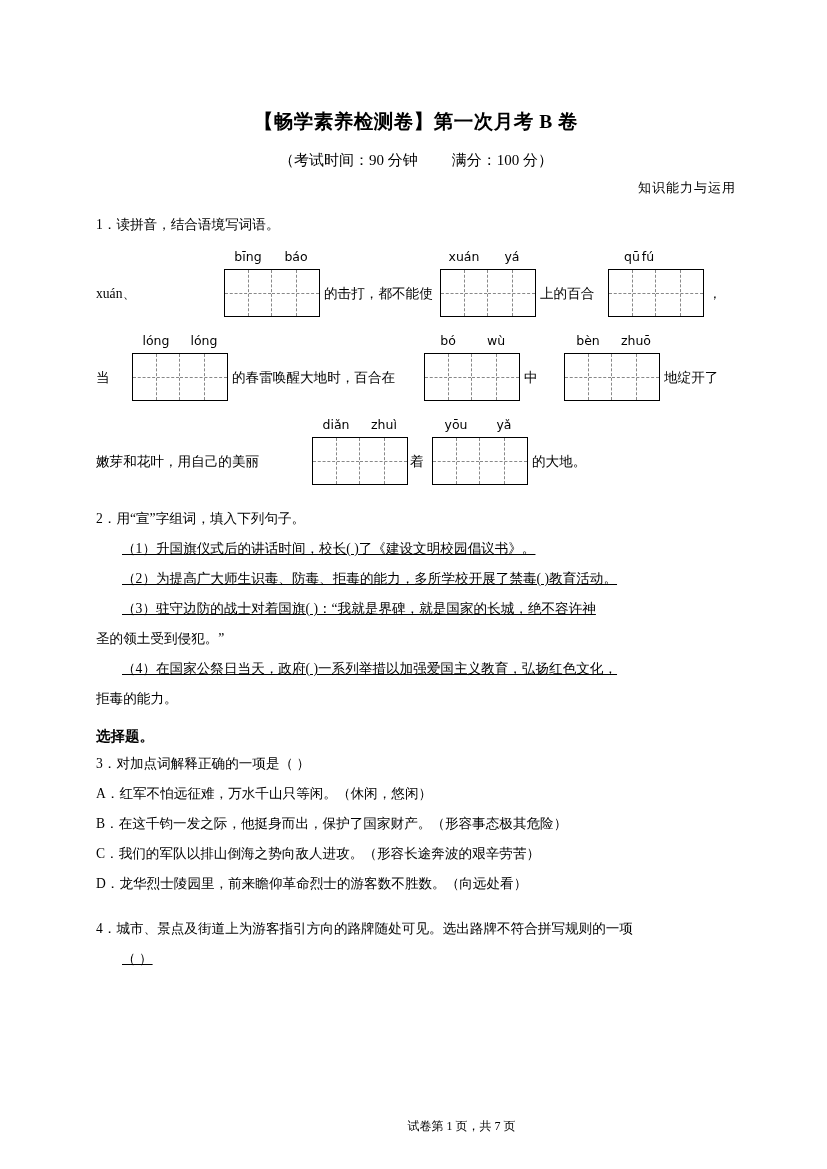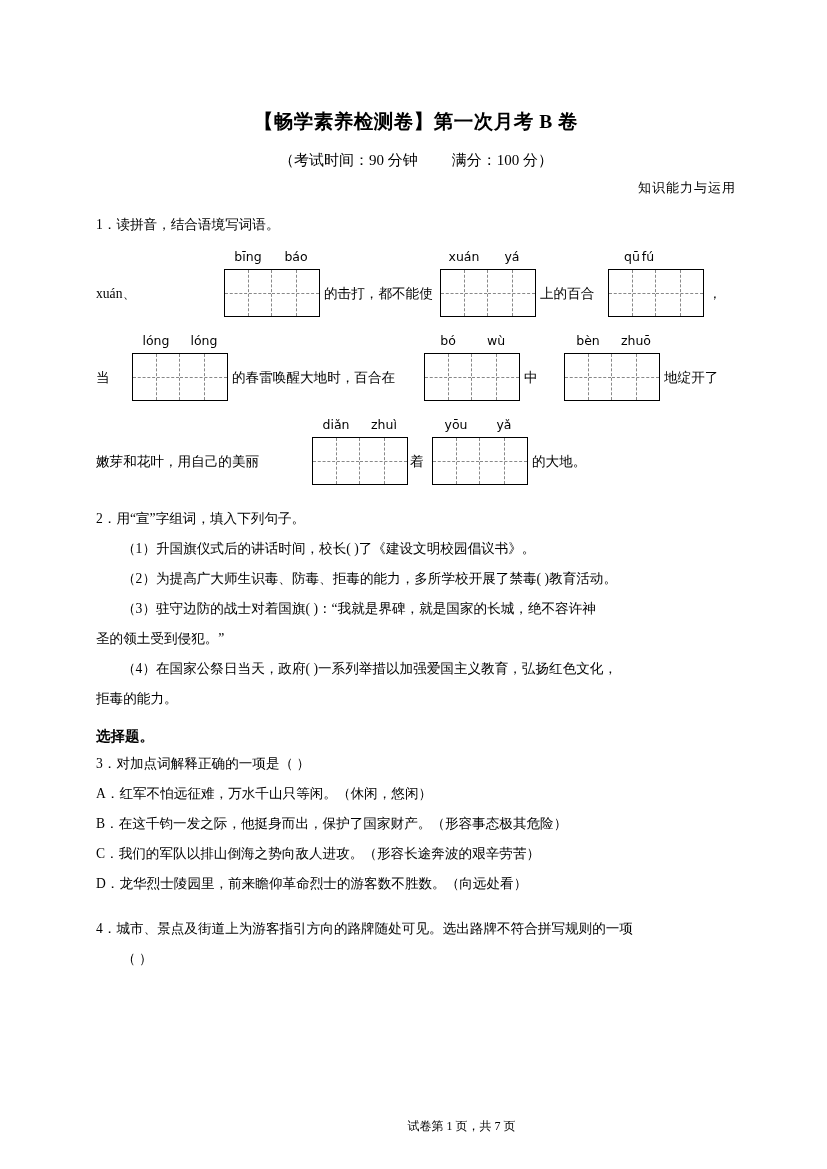--- a/index.html
+++ b/index.html
@@ -47,21 +47,21 @@
     text-align: right;
     font-size: 13px;
     margin: 0 0 14px 0;
     letter-spacing: 1px;
   }
   .q-line {
     font-size: 13.6px;
     line-height: 28px;
     margin: 0 0 2px 0;
   }
-  .indent { text-indent: 26px; }
+  .indent { text-indent: 26px; text-decoration: underline; }
   .bold-head {
     font-weight: bold;
     font-size: 14.5px;
     margin: 14px 0 4px 0;
   }
   
   .pinyin-block { position: relative; margin: 10px 0 4px 0; height: 74px; }
   .pinyin-row {
     position: absolute;
     top: 0; left: 0;

